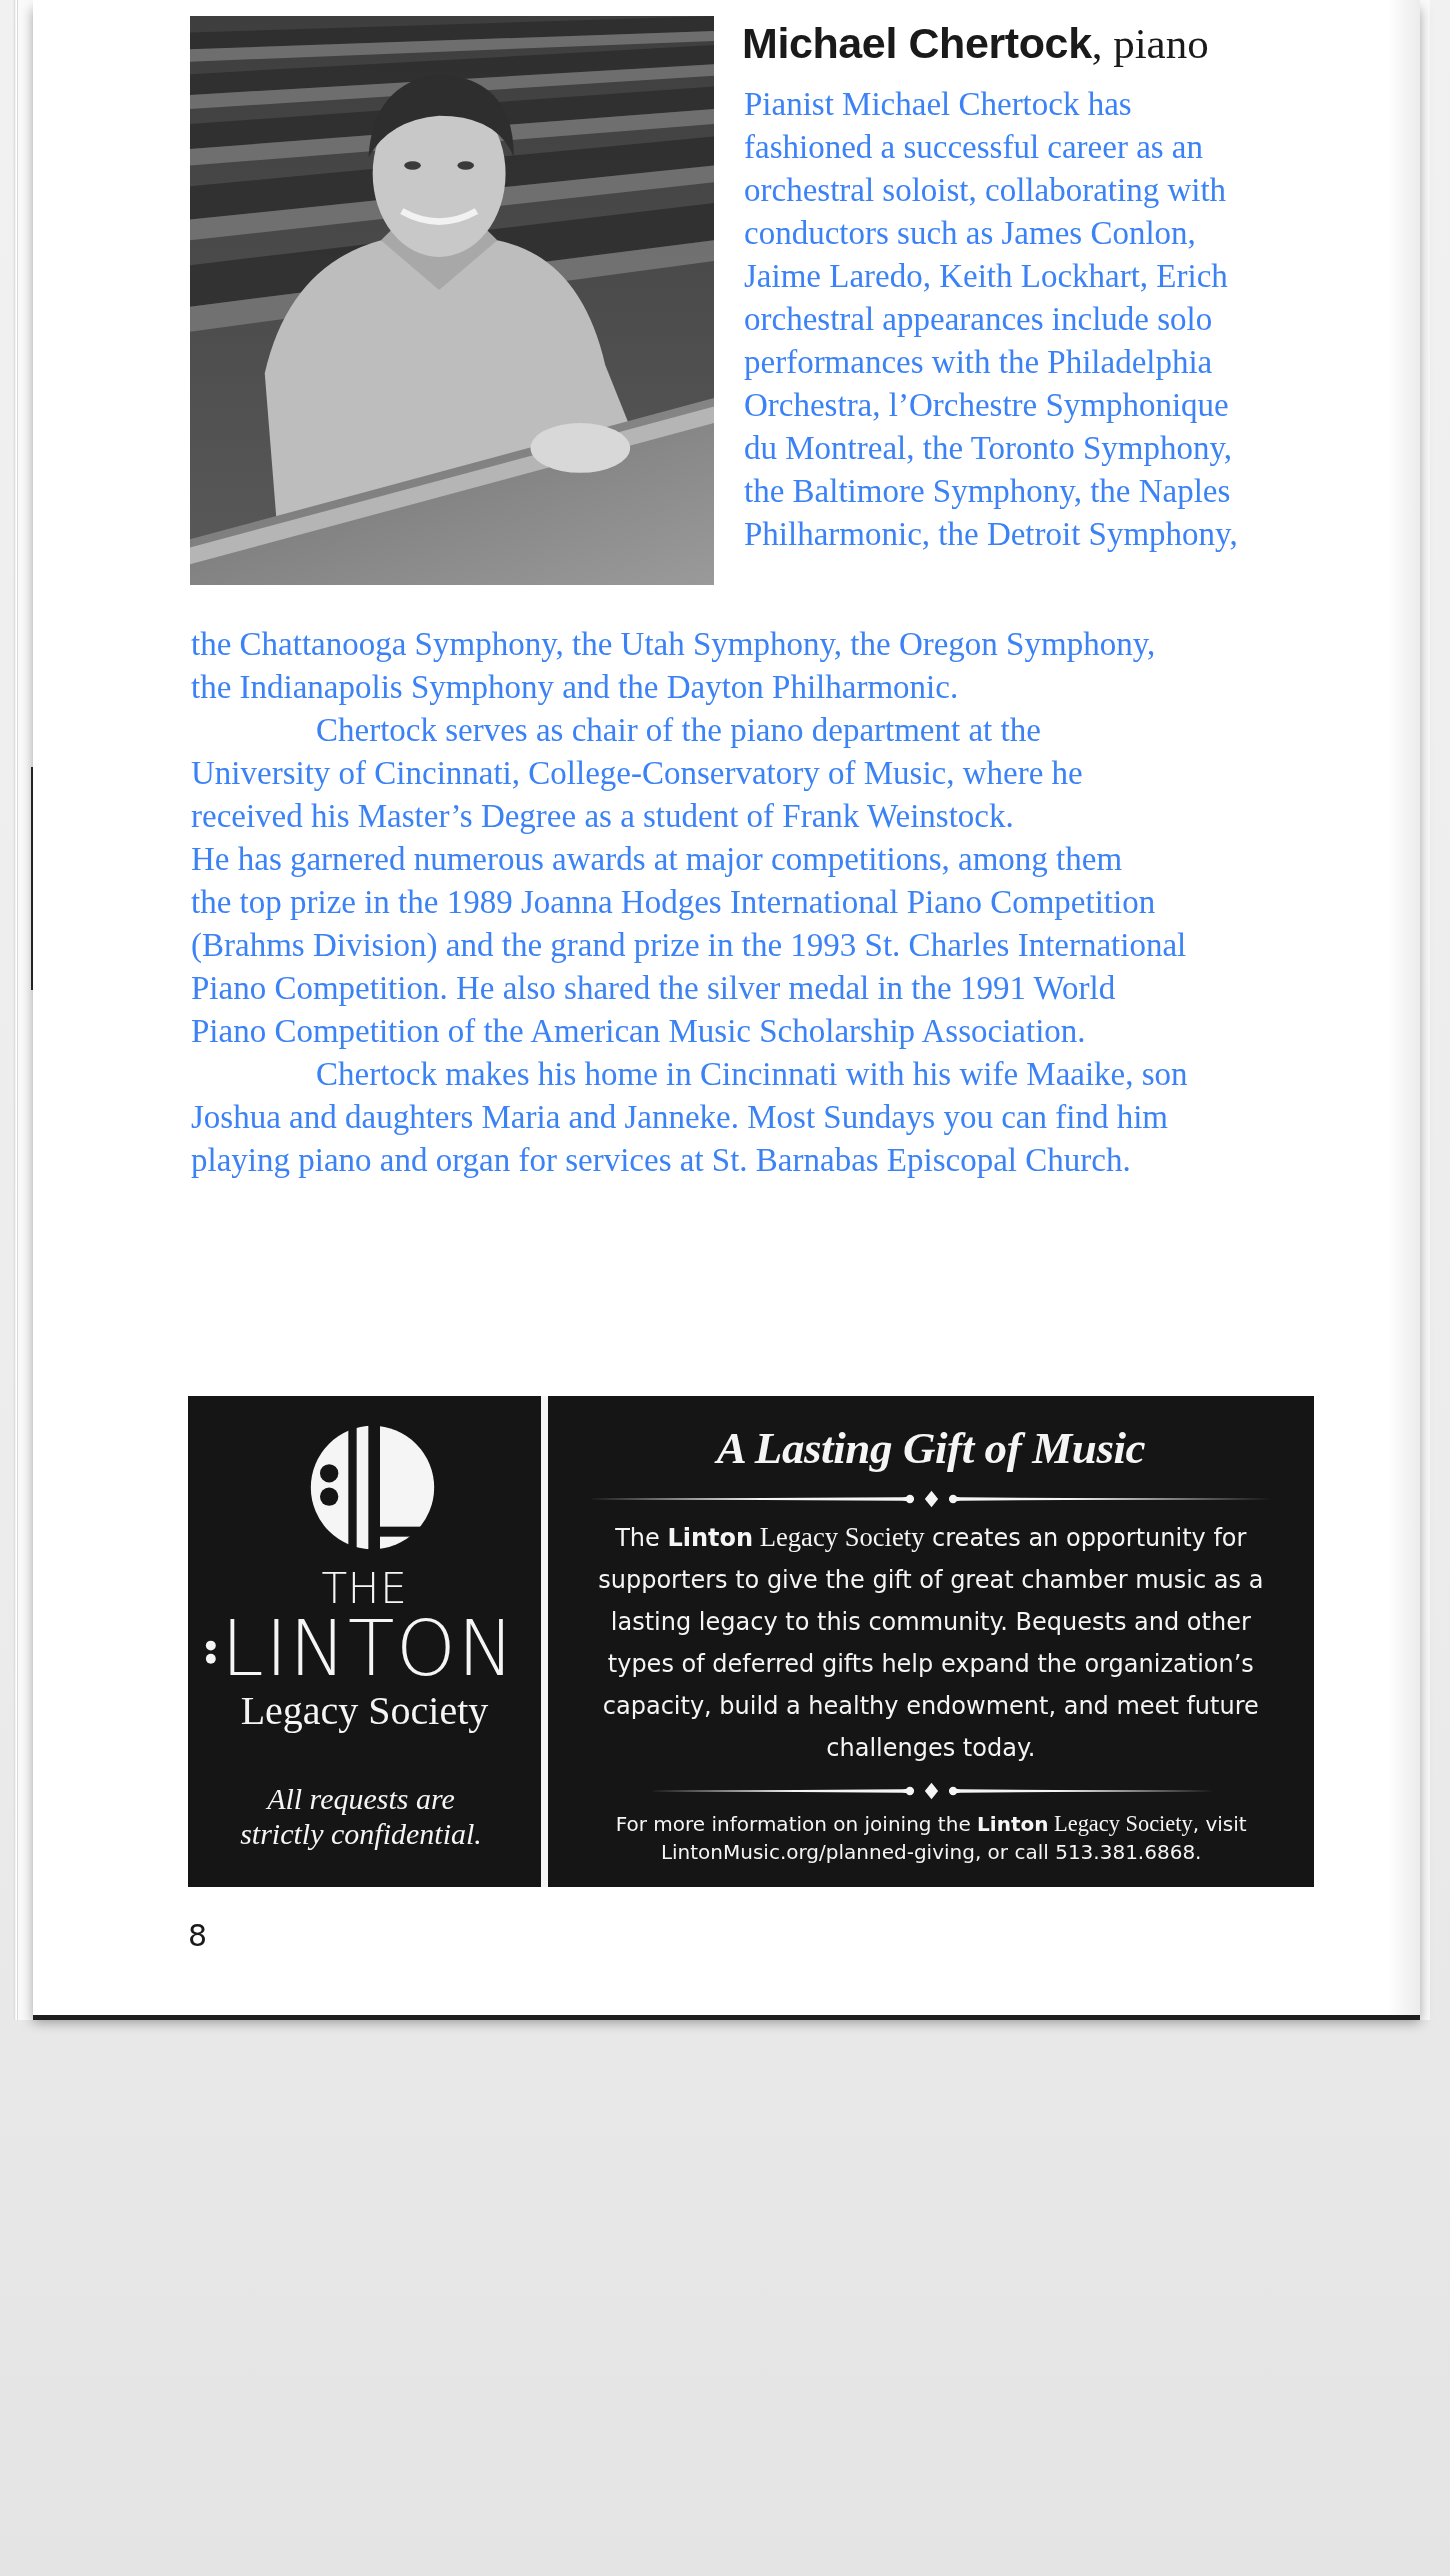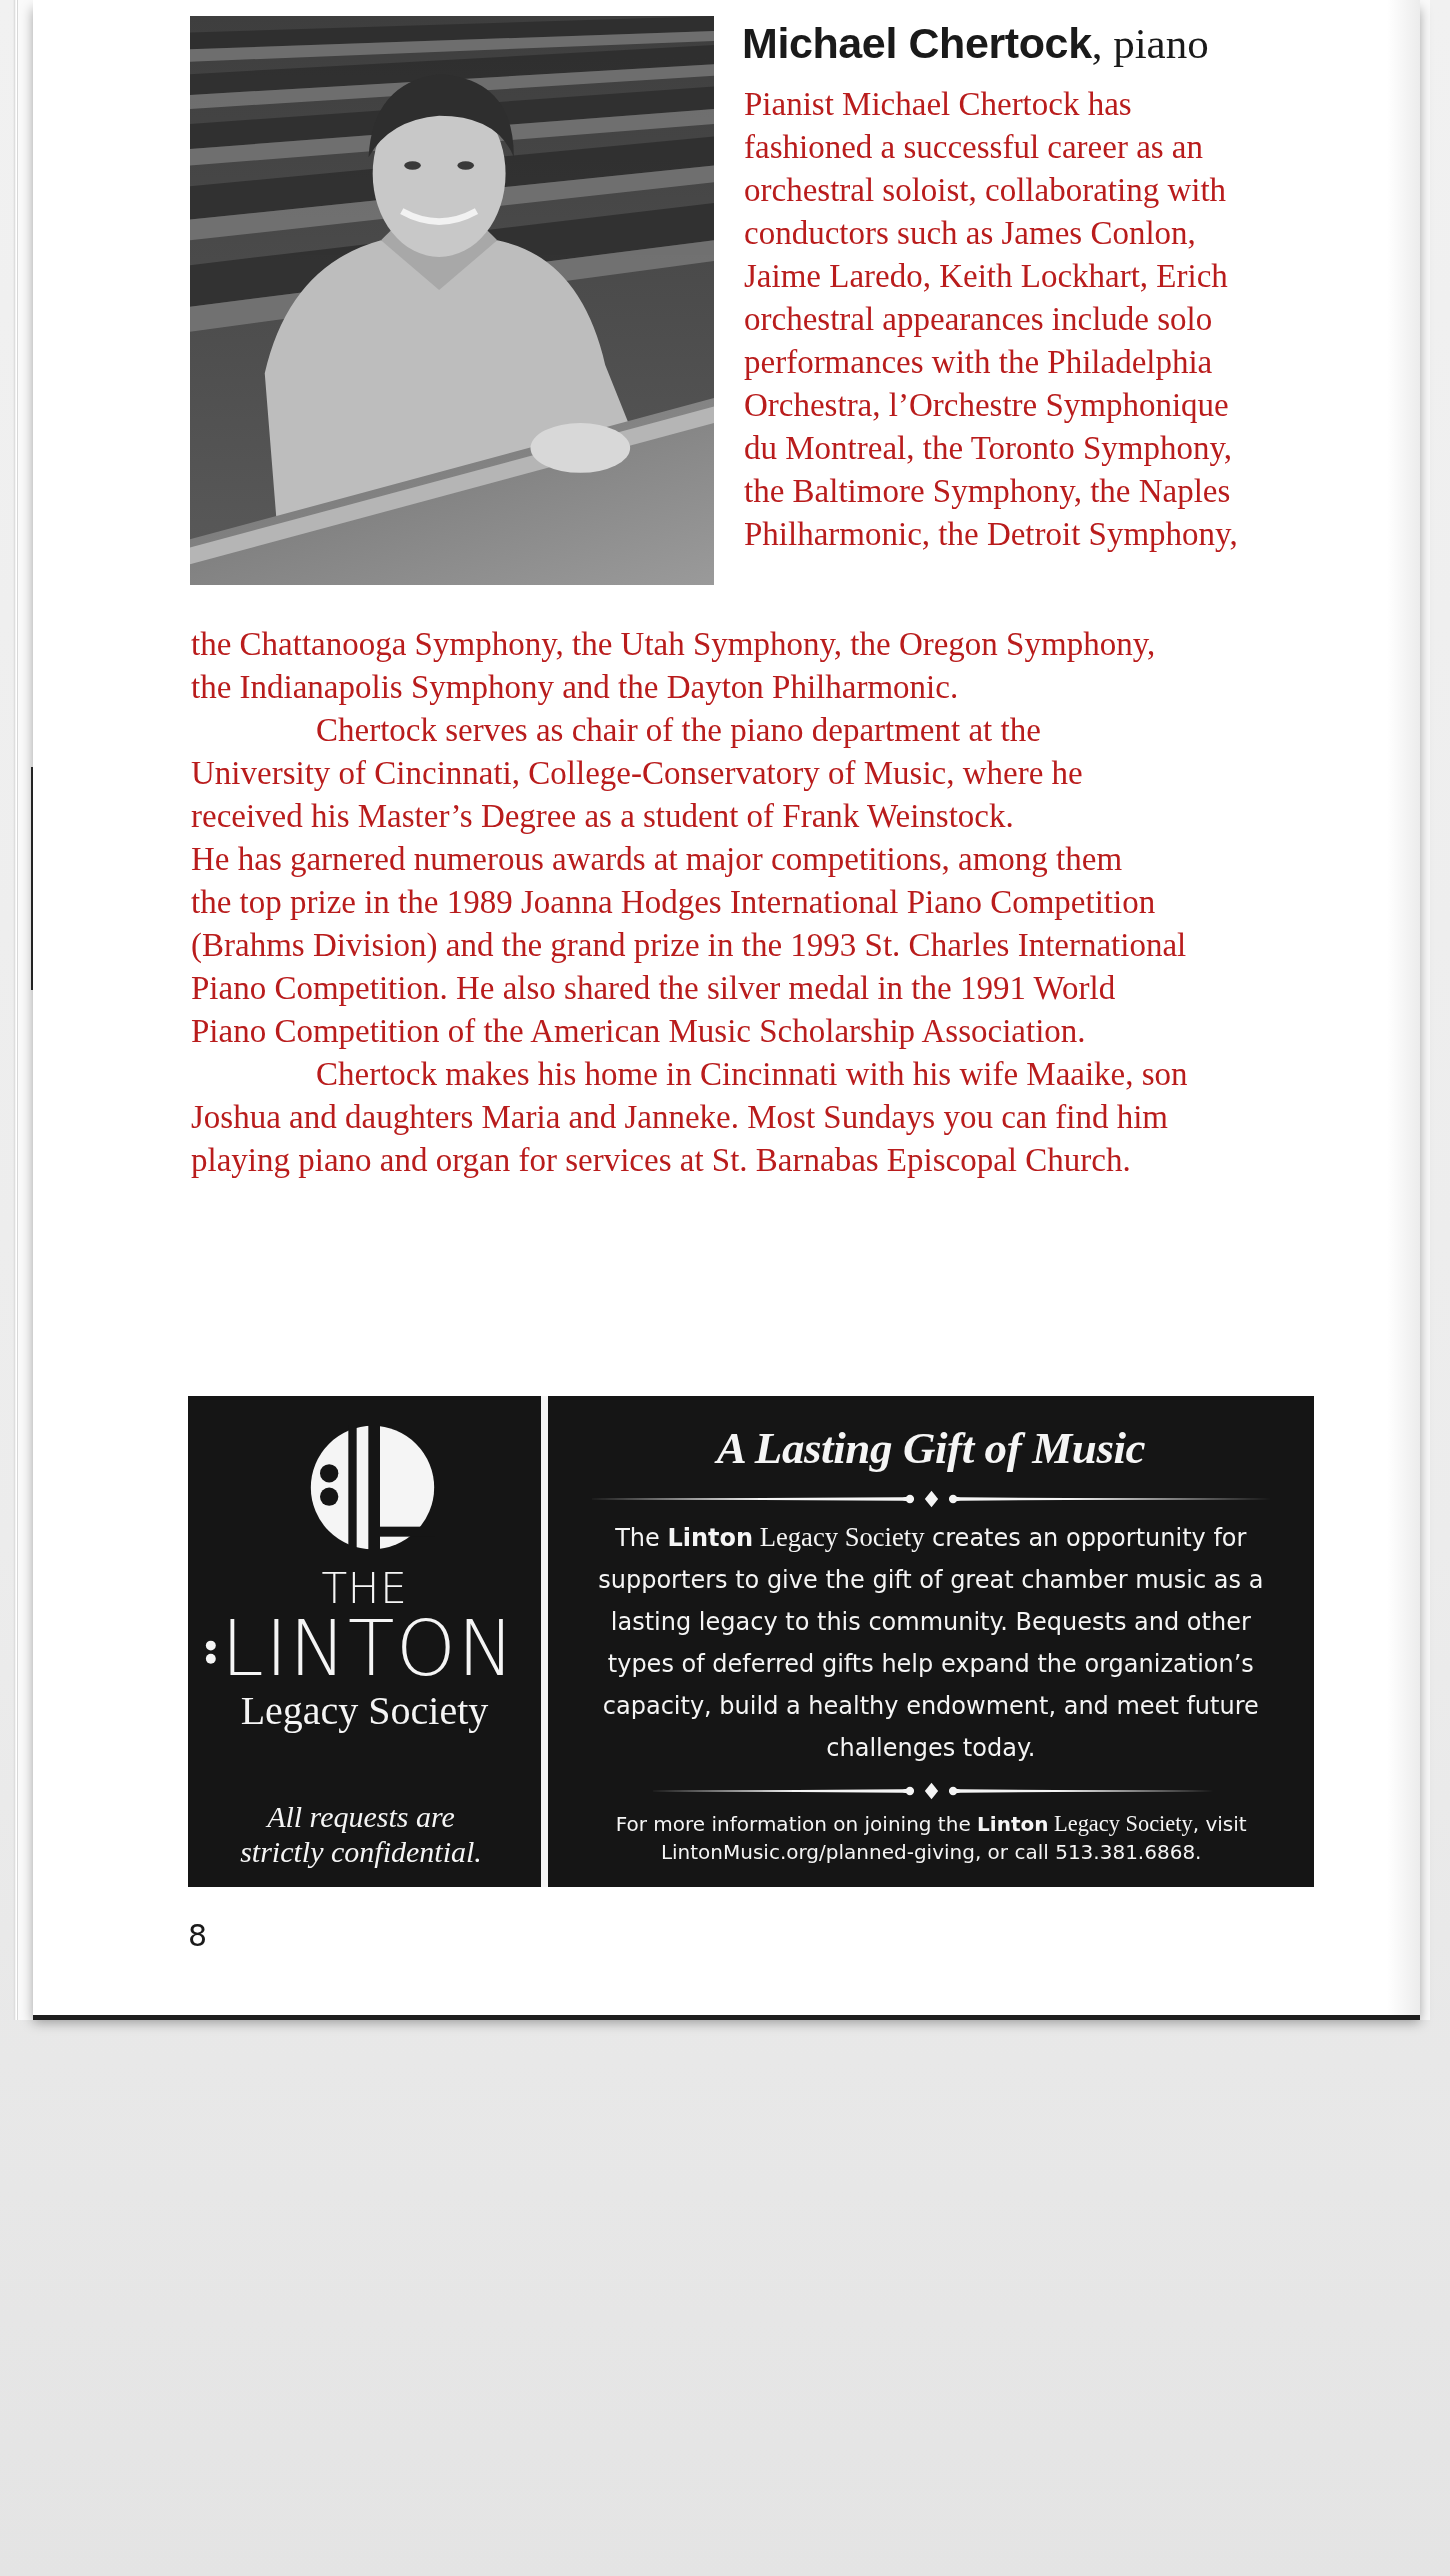--- a/index.html
+++ b/index.html
@@ -39,21 +39,21 @@
 
   .heading {
     position: absolute; left: 709px; top: 16.6px;
     font-size: 43px; line-height: 53px; white-space: nowrap; color: #1a1a1a;
   }
   .heading .name { font-family: "Liberation Sans", sans-serif; font-weight: 600; letter-spacing: -0.4px; }
   .heading .role { font-family: "Liberation Serif", serif; font-weight: 400; }
 
   .body-text {
     font-family: "Liberation Serif", serif;
-    font-size: 33px; line-height: 43px; color: #b91c1c;
+    font-size: 33px; line-height: 43px; color: #3b82f6;
   }
   .col-right { position: absolute; left: 711px; top: 83px; width: 581px; }
   .col-right .ln { display: block; white-space: nowrap; }
   .col-full { position: absolute; left: 158px; top: 623px; width: 1138px; }
   .col-full .ln { display: block; white-space: nowrap; }
   .col-full .indent { padding-left: 125px; }
 
   
   .ad {
     position: absolute; left: 155px; top: 1396px; width: 1126px; height: 491px;
@@ -78,21 +78,21 @@
     font-family: "DejaVu Sans", sans-serif; font-weight: 300;
     font-size: 76px; line-height: 75px; letter-spacing: 1.7px; color: #f5f5f5;
   }
   .legacy-text {
     position: absolute; left: 0; width: 353px; top: 291px;
     font-family: "Liberation Serif", serif; font-size: 40px; line-height: 47px; color: #f5f5f5;
   }
   .confidential {
     position: absolute; left: 0; width: 346px; top: 385px;
     font-family: "Liberation Serif", serif; font-style: italic;
-    font-size: 30px; line-height: 35px; color: #f5f5f5; margin-top: 18px;
+    font-size: 30px; line-height: 35px; color: #f5f5f5;
   }
 
   .ad-right { position: absolute; left: 360px; top: 0; width: 766px; height: 100%; text-align: center; }
   .ad-title {
     position: absolute; left: 0; width: 766px; top: 23px;
     font-family: "Liberation Serif", serif; font-style: italic; font-weight: 700;
     font-size: 45px; line-height: 58px; color: #f5f5f5; letter-spacing: -0.4px;
   }
   .ornament { position: absolute; left: 0; width: 766px; height: 20px; }
   .ornament svg { display: block; margin: 0 auto; }

